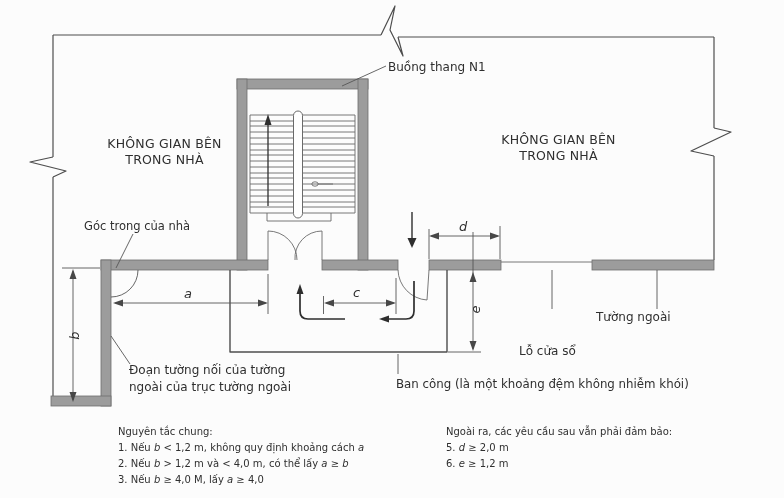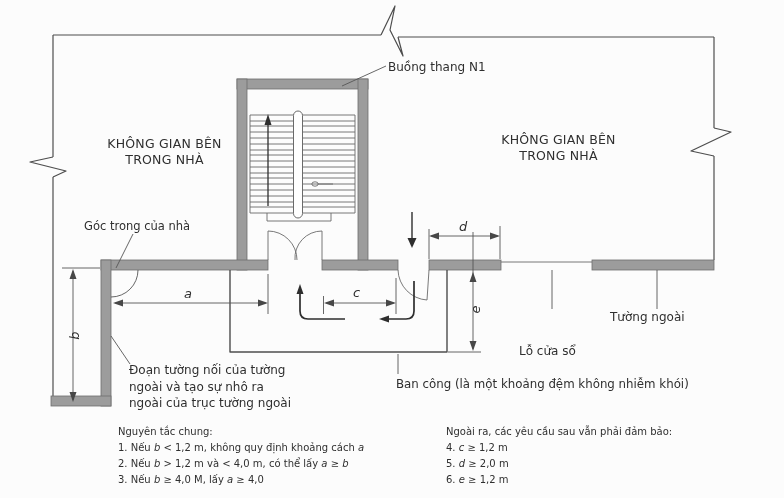--- a/index.html
+++ b/index.html
@@ -160,41 +160,39 @@
 
   <div class="lbl lbl-center" style="left:486px;top:122px;width:145px;">
     <div>KHÔNG GIAN BÊN</div>
     <div>TRONG NHÀ</div>
   </div>
 
   <div class="lbl" style="left:84px;top:219px;font-size:11.5px;">Góc trong của nhà</div>
 
   <div class="lbl multiline" style="left:129px;top:362px;">
     <div>Đoạn tường nối của tường</div>
-    <div>ngoài và tạo sự nhô ra</div>
     <div>ngoài của trục tường ngoài</div>
   </div>
 
   <div class="lbl" style="left:519px;top:313px;margin-top:31px;">Lỗ cửa sổ</div>
-  <div class="lbl" style="left:610px;top:310px;">Tường ngoài</div>
+  <div class="lbl" style="left:596px;top:310px;">Tường ngoài</div>
   <div class="lbl" style="left:396px;top:377px;font-size:11.8px;">Ban công (là một khoảng đệm không nhiễm khói)</div>
 
   <div class="dim" style="left:184px;top:286px;">a</div>
   <div class="dim dim-rot" style="left:66px;top:328px;">b</div>
   <div class="dim" style="left:353px;top:285px;">c</div>
   <div class="dim" style="left:459px;top:219px;">d</div>
   <div class="dim dim-rot" style="left:467px;top:302px;">e</div>
 
   <div class="notes" style="left:118px;top:424px;">
     <div>Nguyên tắc chung:</div>
     <div><span>1. Nếu </span><span class="it">b</span><span> &lt; 1,2 m, không quy định khoảng cách </span><span class="it">a</span></div>
     <div><span>2. Nếu </span><span class="it">b</span><span> &gt; 1,2 m và &lt; 4,0 m, có thể lấy </span><span class="it">a</span><span> ≥ </span><span class="it">b</span></div>
     <div><span>3. Nếu </span><span class="it">b</span><span> ≥ 4,0 M, lấy </span><span class="it">a</span><span> ≥ 4,0</span></div>
   </div>
 
   <div class="notes" style="left:446px;top:424px;">
     <div>Ngoài ra, các yêu cầu sau vẫn phải đảm bảo:</div>
-    <div><span>4. </span><span class="it">c</span><span> ≥ 1,2 m</span></div>
     <div><span>5. </span><span class="it">d</span><span> ≥  2,0 m</span></div>
     <div><span>6. </span><span class="it">e</span><span> ≥  1,2 m</span></div>
   </div>
 
 </div>
 
 </body></html>

